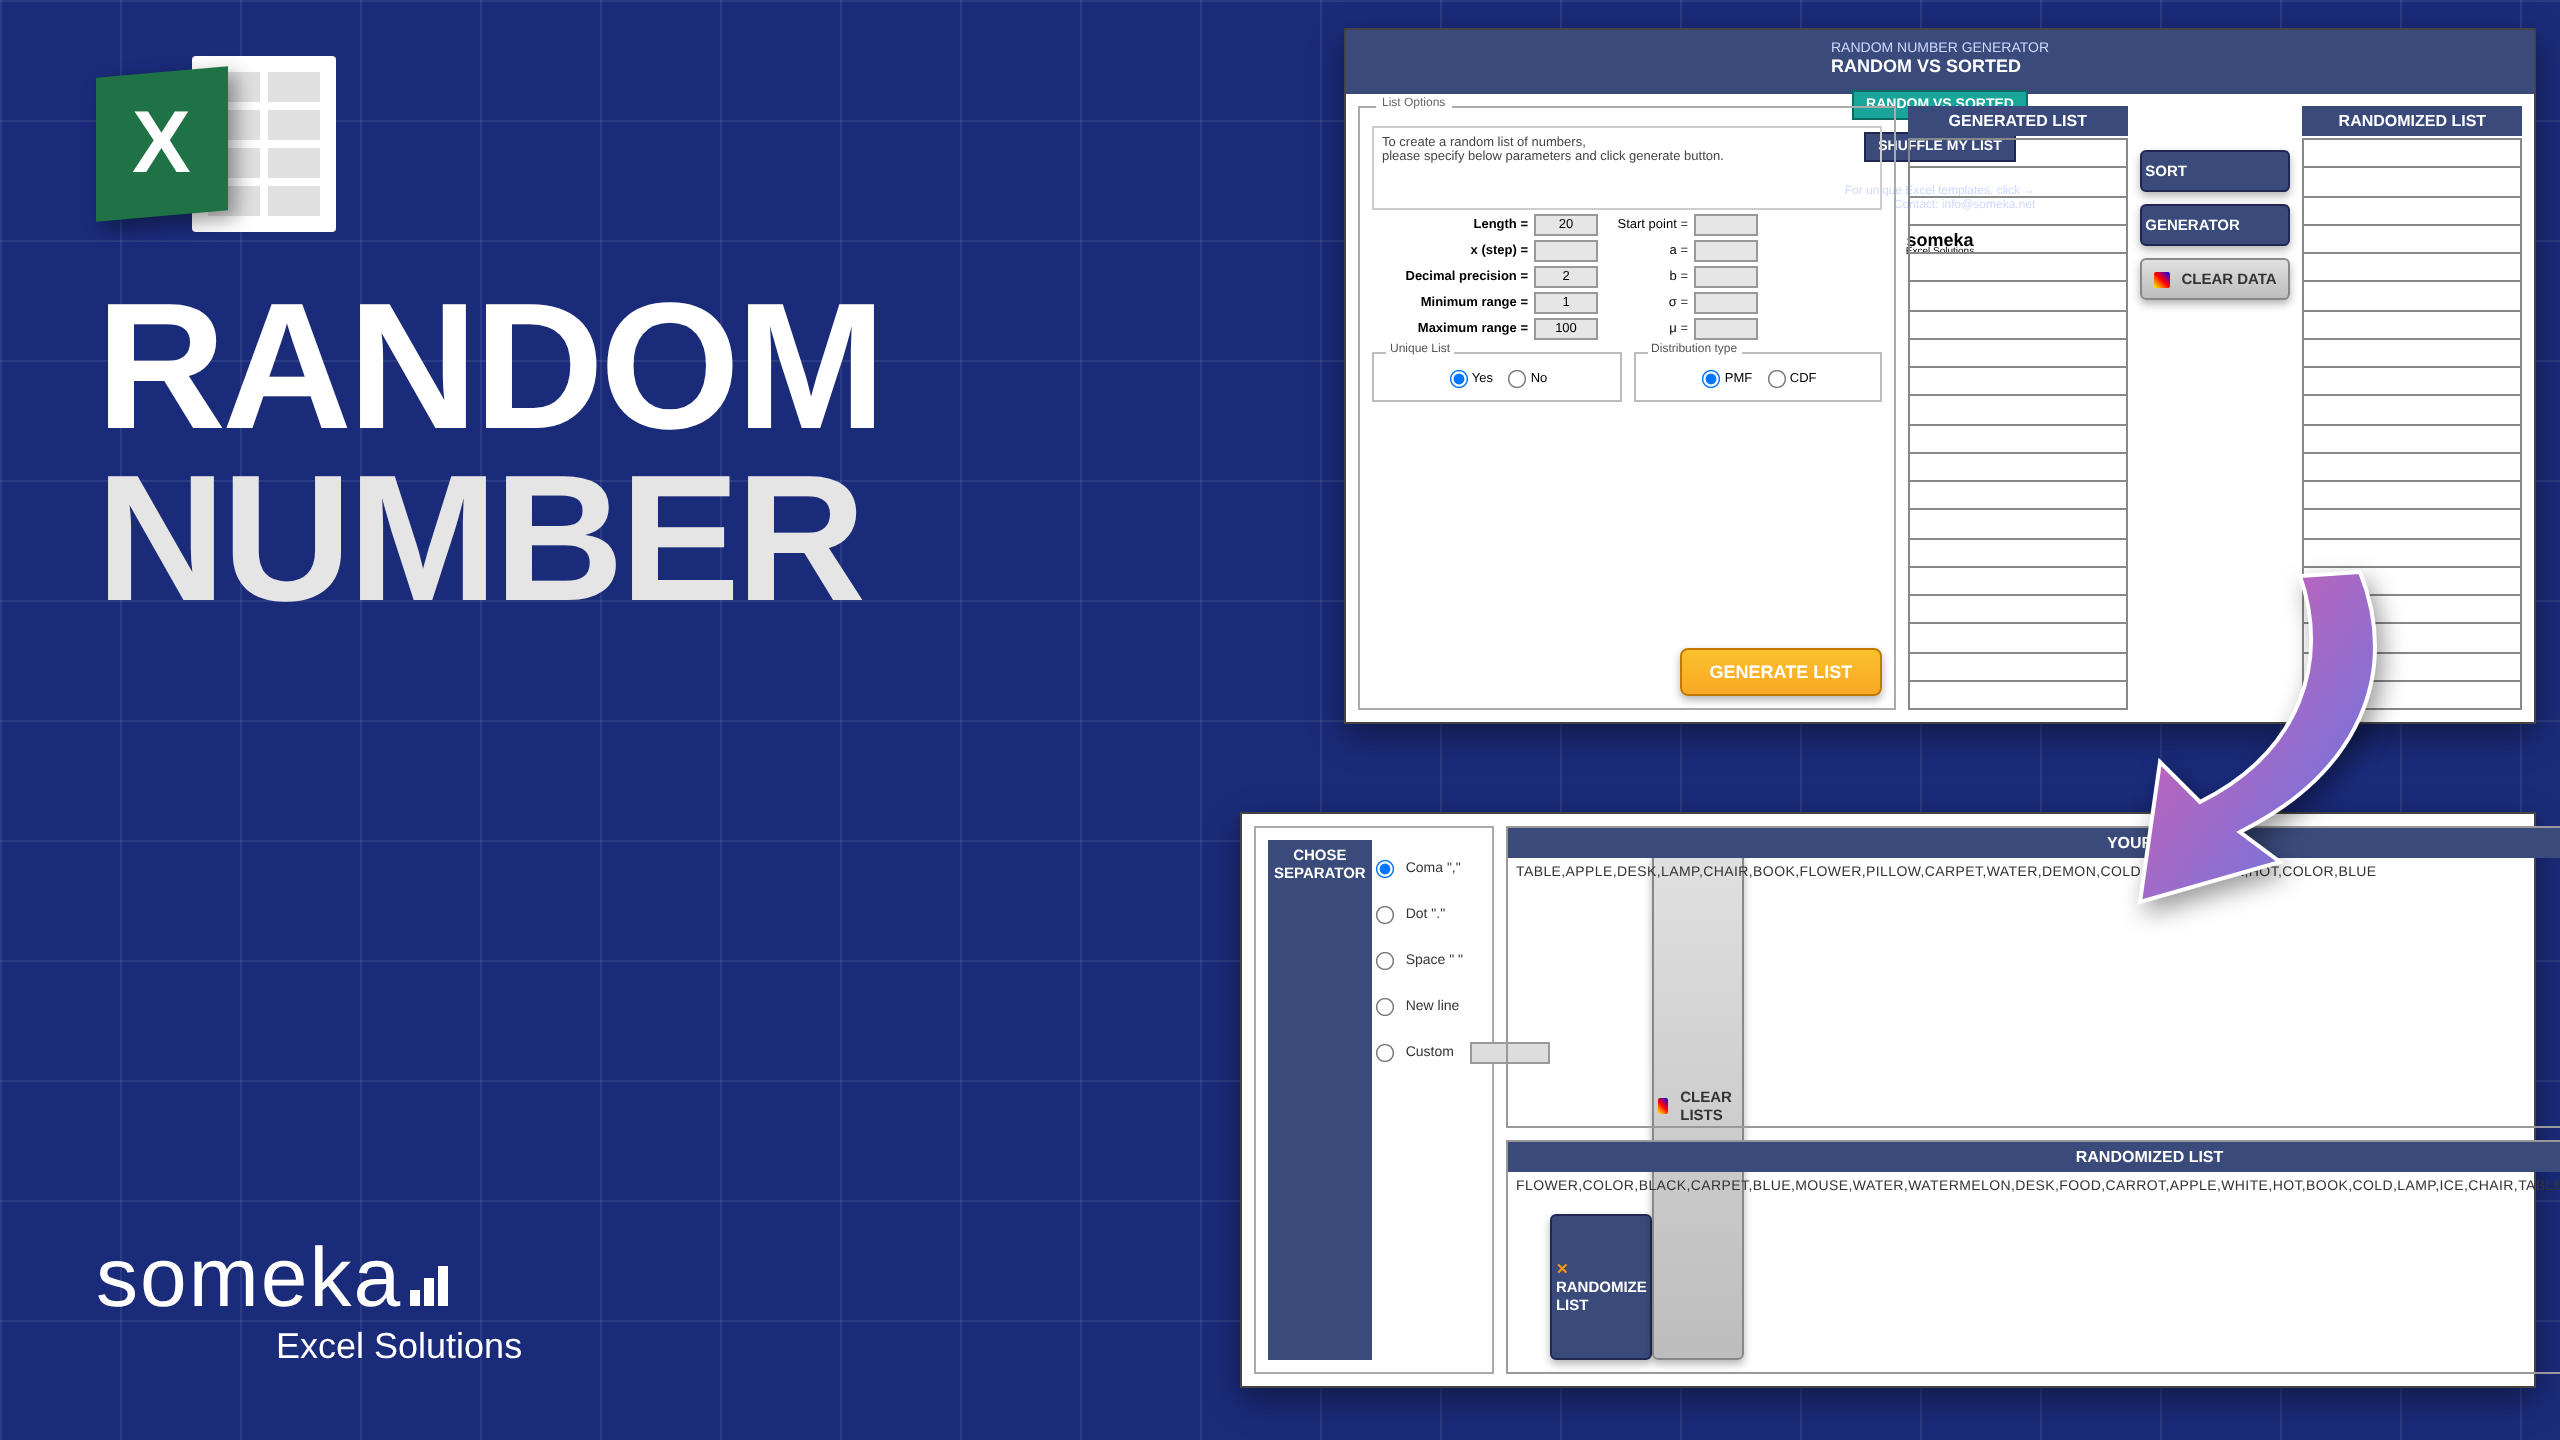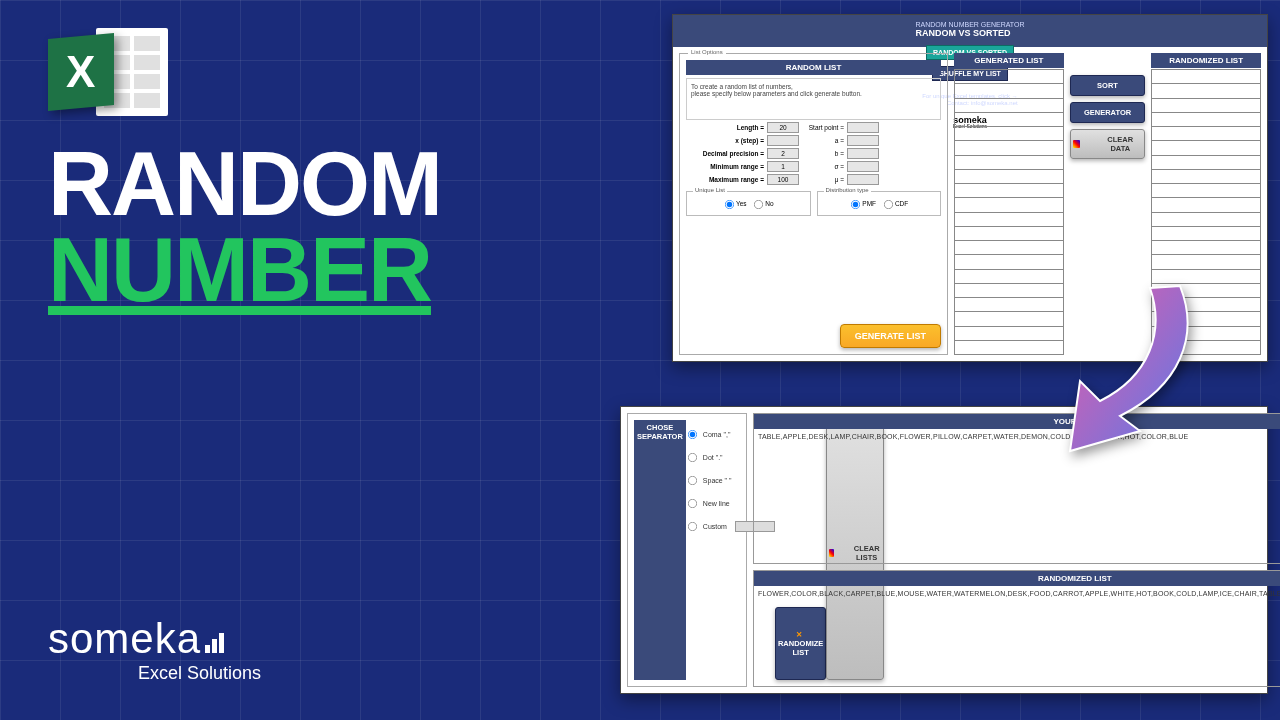--- a/index.html
+++ b/index.html
@@ -58,21 +58,21 @@
     left:48px; top:142px;
     color:#fff;
   }
   .title .line{
     font-family: Arial, sans-serif;
     font-size:90px;
     font-weight:800;
     letter-spacing: -2px;
     line-height: 0.95;
   }
-  .title .line.blue{ color:#22c55e;text-decoration:underline; }
+  .title .line.blue{ color:#e5e5e5; }
 
   
   .someka-logo {
     position:absolute;
     left:48px; bottom:36px;
     color:#fff;
   }
   .someka-logo .brand{
     font-size:42px; font-weight:400; letter-spacing:1px;
   }
@@ -198,30 +198,30 @@
   .list-rows{ flex:1; display:flex; flex-direction:column; border:1px solid #888;}
   .list-rows div{ flex:1; border-bottom:1px solid #888; }
   .list-rows div:last-child{ border-bottom:none; }
 
   
   .mid-actions{
     width:76px; display:flex; flex-direction:column; gap:6px;
     padding-top:22px;
   }
   .act-btn{
-    font-size:7.5px; font-weight:bold; text-align:center;
+    font-size:7.5px; font-weight:bold; text-align:left;
     color:#fff; padding:5px 2px; border-radius:3px;
     border:1px solid #1e2852;
     box-shadow:0 2px 4px rgba(0,0,0,0.3);
   }
   .act-btn.blue{ background:#3a4a7a; }
   .act-btn.gray{
     background:linear-gradient(#e0e0e0,#bdbdbd);
     color:#333; border-color:#888;
-    display:flex; align-items:center; justify-content:center; gap:18px;
+    display:flex; align-items:center; justify-content:center; gap:6px;
   }
   .brush-ico{
     width:8px;height:8px;background:linear-gradient(45deg,#ff0,#f00,#00f);
     border-radius:1px;
   }
 
   
   .card.bottom{ top:406px; left:620px; width:648px; height:288px; }
   .bot-body{ display:flex; height:100%; padding:6px; gap:6px;}
   .sep-panel{
@@ -311,21 +311,20 @@
     <div class="someka-tag">
       <span>someka</span>
       <small>Excel Solutions</small>
     </div>
   </div>
 
   <div class="app-body">
 
     <div class="panel left-panel">
       <span class="legend">List Options</span>
-      <div class="panel-header">RANDOM LIST</div>
       <div class="desc-box">
         <div>To create a random list of numbers,</div>
         <div>please specify below parameters and click generate button.</div>
       </div>
 
       <div class="form-row">
         <span class="lbl">Length =</span>
         <span class="inp">20</span>
         <span class="lbl2">Start point =</span>
         <span class="inp"></span>

